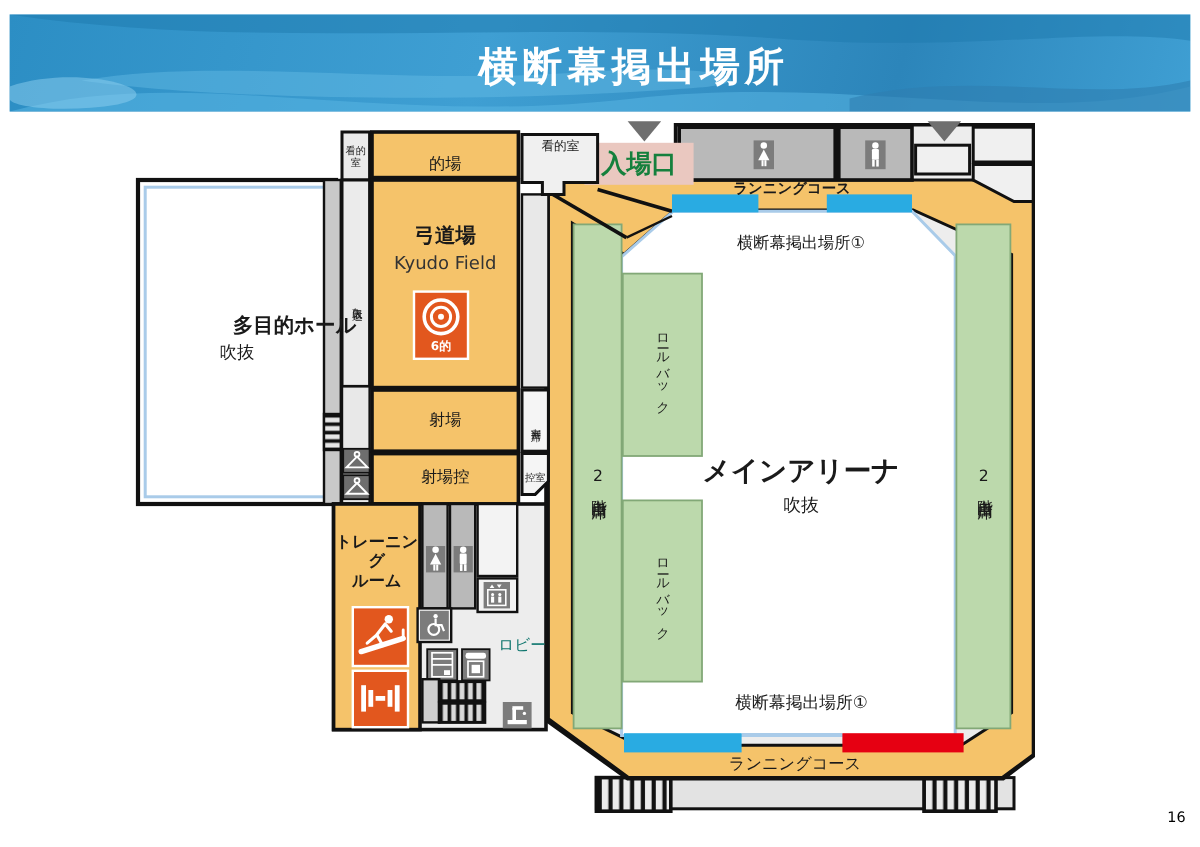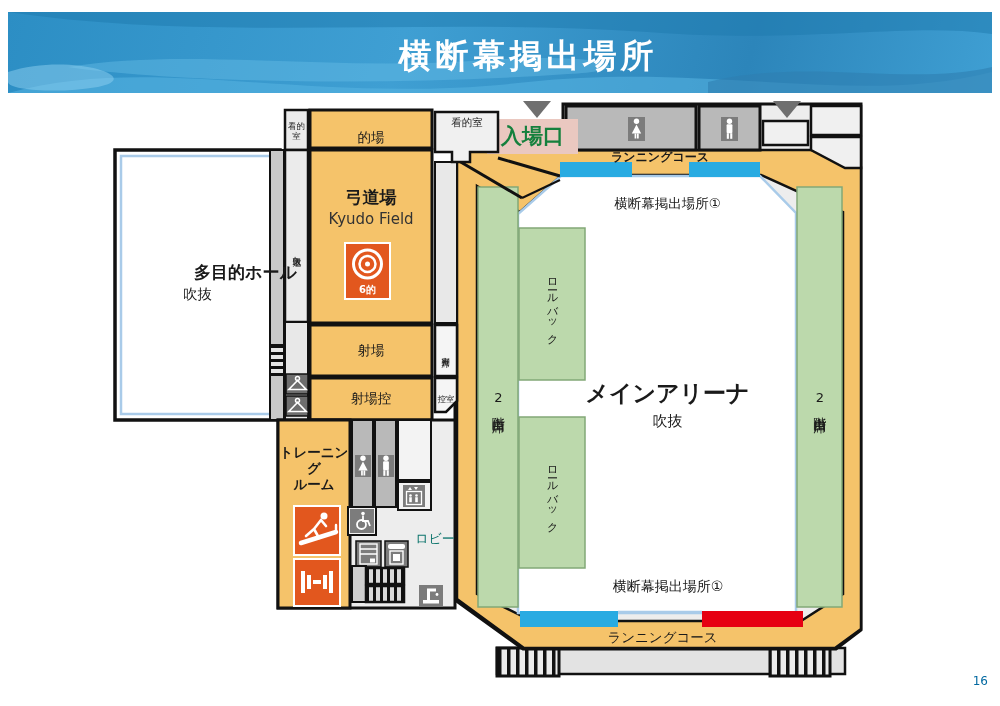--- a/index.html
+++ b/index.html
@@ -238,14 +238,14 @@
   <div class="lbl" style="left:560px;top:380px;width:215px;height:28px;font-size:23px;font-weight:bold;">メインアリーナ</div>
   <div class="lbl" style="left:560px;top:412px;width:215px;height:18px;font-size:15px;">吹抜</div>
   <div class="lbl" style="left:588px;top:578px;width:160px;height:17px;font-size:14px;">横断幕掲出場所①</div>
   <div class="lbl" style="left:565px;top:629px;width:195px;height:17px;font-size:13.5px;">ランニングコース</div>
 
   <div class="lbl vert" style="left:478px;top:320px;width:40px;height:160px;font-size:13px;">2階自由席</div>
   <div class="lbl vert" style="left:797px;top:320px;width:45px;height:160px;font-size:13px;">2階自由席</div>
   <div class="lbl vert" style="left:519px;top:255px;width:66px;height:100px;font-size:11px;">ロールバック</div>
   <div class="lbl vert" style="left:519px;top:443px;width:66px;height:100px;font-size:11px;">ロールバック</div>
 
-  <div class="lbl" style="left:952px;top:672px;width:36px;height:18px;font-size:12px;color:#0369a1;justify-content:flex-end;text-align:right;">16</div>
+  <div class="lbl" style="left:952px;top:672px;width:36px;height:18px;font-size:12px;color:#000000;justify-content:flex-end;text-align:right;">16</div>
 </div>
 
 </body></html>

